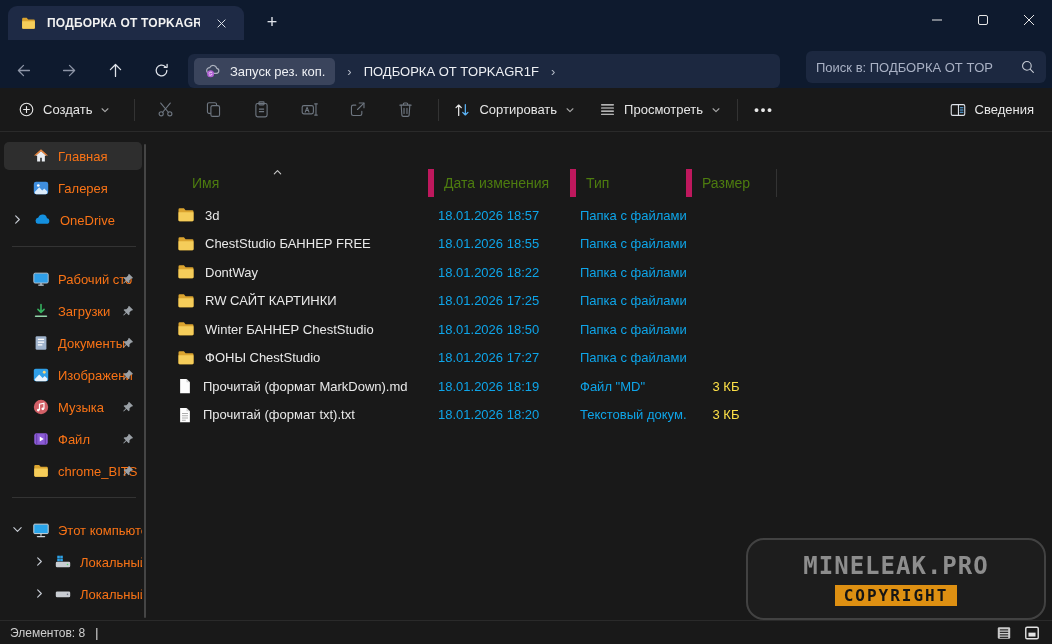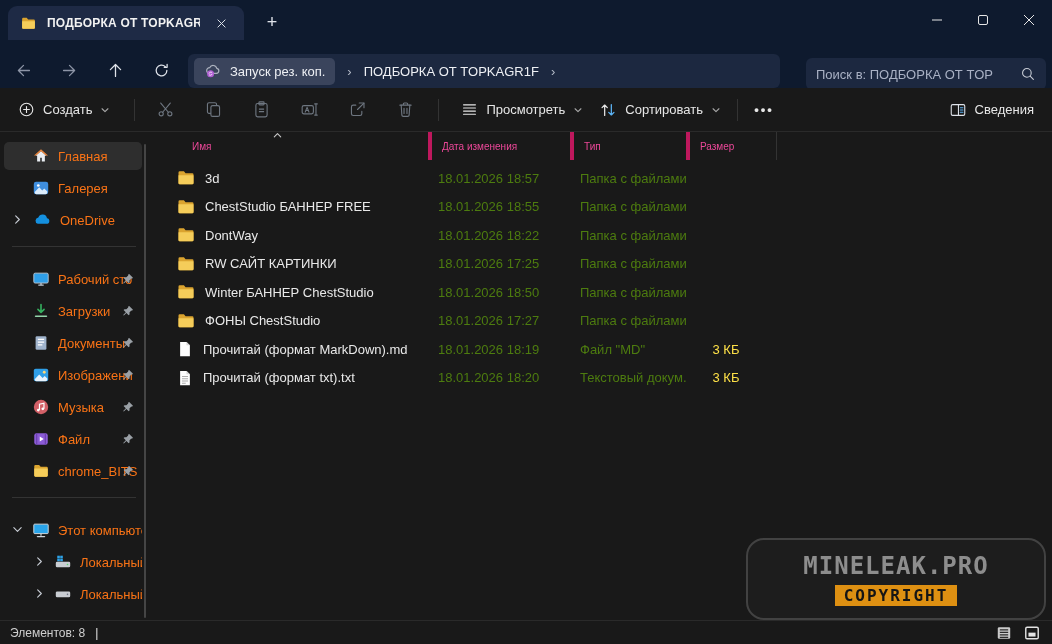--- a/index.html
+++ b/index.html
@@ -36,21 +36,21 @@
   .nav-btn.lit { color:#dfe3ea; }
   .addressbar {
     margin-left:4px; width:592px; height:34px; background:#1c2840; border-radius:6px;
     display:flex; align-items:center; padding:0 6px;
   }
   .crumb-chip { background:#3a445c; border-radius:5px; height:27px; padding:0 10px;
     display:flex; align-items:center; gap:8px; color:#eef0f4; }
   .crumb-sep { color:#b5bcc9; font-size:13px; margin:0 12px; }
   .crumb { color:#eef0f4; white-space:nowrap; }
   .searchbox {
-    position:absolute; right:6px; top:18px; width:240px; height:32px;
+    position:absolute; right:6px; top:11px; width:240px; height:32px;
     background:#1c2840; border-radius:6px; display:flex; align-items:center; padding:0 10px;
   }
   .searchbox input {
     flex:1; background:transparent; border:none; outline:none; min-width:0;
     font-family:"Liberation Sans", sans-serif; font-size:13px; color:#cfd5e2;
   }
   .searchbox input::placeholder { color:#a9b1c4; opacity:1; }
 
   
   .toolbar { position:absolute; top:88px; left:0; right:0; height:44px; background:#191919;
@@ -76,34 +76,34 @@
   .side-item.selected { background:#2e2e2e; }
   .side-item .expander { position:absolute; left:8px; top:8px; color:#c9ced6; }
   .side-item.nested { padding-left:50px; }
   .side-item.nested .expander { left:30px; }
   .side-label { white-space:nowrap; overflow:hidden; flex:1; color:#f97316; }
   .pin { position:absolute; right:8px; top:8px; }
   .side-sep { height:1px; background:#333; margin:12px 12px 18px 12px; }
 
   .content { flex:1; position:relative; padding-left:24px; overflow:hidden; }
   .cols-header { display:grid; grid-template-columns:256px 142px 116px 90px;
-    height:28px; position:relative; color:#ec4899; font-size:10px; }
+    height:28px; position:relative; color:#4d7c0f; font-size:14px;margin-top:37px; }
   .hcell { display:flex; align-items:center; padding-left:10px; }
   .hcell.first { padding-left:20px; }
-  .hcell.bord { border-left:4px solid #be185d; }
+  .hcell.bord { border-left:6px solid #be185d; }
   .cols-header::after { content:""; position:absolute; left:604px; top:0; bottom:0;
     width:1px; background:#333; }
   .sort-caret { position:absolute; left:100px; top:-2px; color:#c9c9c9; }
 
   .rows { margin-top:4px; }
   .row { display:grid; grid-template-columns:256px 142px 116px 90px; height:28.5px;
     align-items:center; border-radius:4px; }
   .cell-name { display:flex; align-items:center; gap:9px; padding-left:4px; overflow:hidden; }
   .cell-name .fname { white-space:nowrap; overflow:hidden; color:#e9e9e9; }
-  .cell-date, .cell-type { padding-left:10px; color:#4d7c0f; white-space:nowrap; overflow:hidden; }
+  .cell-date, .cell-type { padding-left:10px; color:#0ea5e9; white-space:nowrap; overflow:hidden; }
   .cell-size { text-align:center; padding-right:10px; color:#fde047; }
 
   .watermark { position:absolute; right:6px; bottom:0; width:300px; height:82px;
     border:2px solid #424242; border-radius:18px; background:#1d1d1d;
     display:flex; flex-direction:column; align-items:center; justify-content:center; gap:5px; }
   .wm-title { font-family:"DejaVu Sans Mono", monospace; font-weight:bold; font-size:24px;
     letter-spacing:1px; color:#8d8d8d; }
   .wm-badge { font-family:"DejaVu Sans Mono", monospace; font-weight:bold; font-size:16px;
     letter-spacing:2px; color:#151515; background:#de9012; padding:1px 9px; }
 
@@ -258,42 +258,42 @@
     <div class="tb-icon-btn">
       <svg viewBox="0 0 22 22" width="19" height="19" fill="none" stroke="currentColor" stroke-width="1.3" stroke-linecap="round" stroke-linejoin="round">
           <path d="M4.5 6h13M8.5 6V4.6a1.1 1.1 0 0 1 1.1-1.1h2.8a1.1 1.1 0 0 1 1.1 1.1V6"></path>
           <path d="M6 6l.8 11.5a1.6 1.6 0 0 0 1.6 1.5h5.2a1.6 1.6 0 0 0 1.6-1.5L16 6"></path>
           <path d="M9.3 9.5v6M12.7 9.5v6"></path>
         </svg>
     </div>
 
     <div class="tb-div" style="margin:0 6px 0 9px;"></div>
 
-    <div class="tb-group" style="margin-left:8px;">
-      <span>
-        <svg viewBox="0 0 20 20" width="17" height="17">
-            <path d="M3 4.5h14M3 8.2h14M3 11.9h14M3 15.6h14" stroke="#e6e6e6" stroke-width="1.3" stroke-linecap="round"></path>
-          </svg>
-      </span>
-      <span class="tb-label">Просмотреть</span>
-      <span>
-        <svg viewBox="0 0 12 12" width="10" height="10">
-            <path d="M2.5 4.5L6 8l3.5-3.5" stroke="#a8a8a8" stroke-width="1.3" fill="none" stroke-linecap="round" stroke-linejoin="round"></path>
-          </svg>
-      </span>
-    </div>
-
     <div class="tb-group">
       <span>
         <svg viewBox="0 0 20 20" width="18" height="18" fill="none" stroke-width="1.4" stroke-linecap="round" stroke-linejoin="round">
             <path d="M6.3 16V4.5M6.3 4.5L3.4 7.4M6.3 4.5l2.9 2.9" stroke="#e6e6e6"></path>
             <path d="M13.7 4v11.5M13.7 15.5l-2.9-2.9M13.7 15.5l2.9-2.9" stroke="#5cb3f5"></path>
           </svg>
       </span>
       <span class="tb-label">Сортировать</span>
+      <span>
+        <svg viewBox="0 0 12 12" width="10" height="10">
+            <path d="M2.5 4.5L6 8l3.5-3.5" stroke="#a8a8a8" stroke-width="1.3" fill="none" stroke-linecap="round" stroke-linejoin="round"></path>
+          </svg>
+      </span>
+    </div>
+
+    <div class="tb-group" style="margin-left:8px;">
+      <span>
+        <svg viewBox="0 0 20 20" width="17" height="17">
+            <path d="M3 4.5h14M3 8.2h14M3 11.9h14M3 15.6h14" stroke="#e6e6e6" stroke-width="1.3" stroke-linecap="round"></path>
+          </svg>
+      </span>
+      <span class="tb-label">Просмотреть</span>
       <span>
         <svg viewBox="0 0 12 12" width="10" height="10">
             <path d="M2.5 4.5L6 8l3.5-3.5" stroke="#a8a8a8" stroke-width="1.3" fill="none" stroke-linecap="round" stroke-linejoin="round"></path>
           </svg>
       </span>
     </div>
 
     <div class="tb-div" style="margin:0 8px;"></div>
 
     <div class="tb-more">•••</div>

